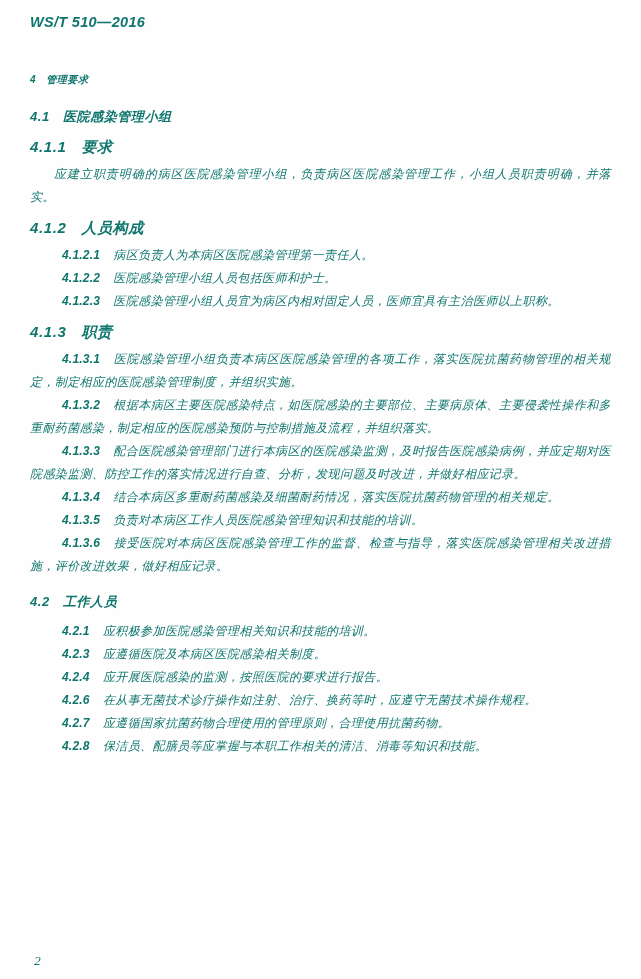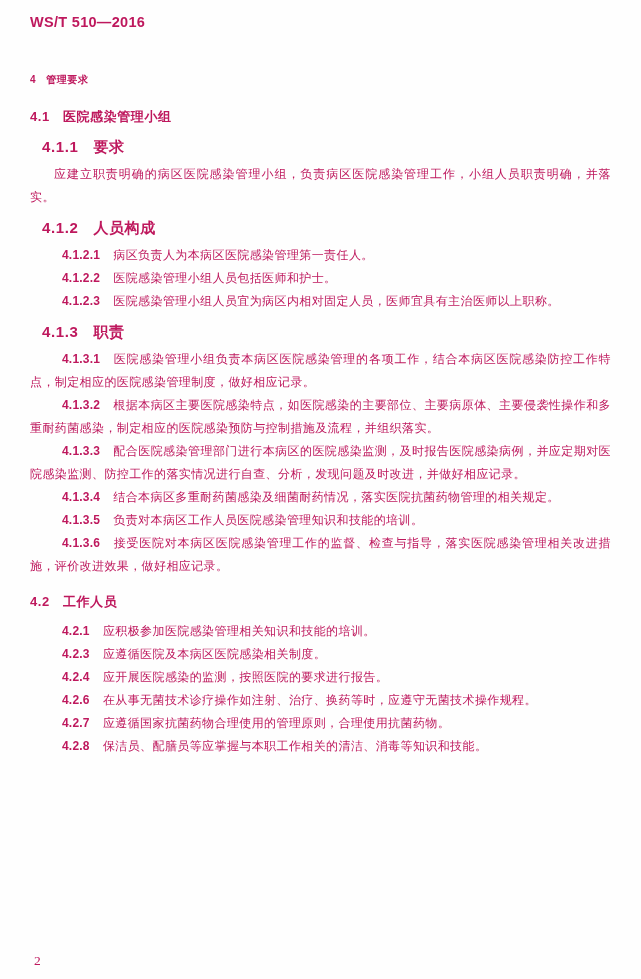--- a/index.html
+++ b/index.html
@@ -6,23 +6,24 @@
     margin: 0;
     padding: 0;
     background: #ffffff;
   }
   .page {
     position: relative;
     width: 641px;
     height: 979px;
     margin: 0 auto;
     background: #fefefe;
-    color: #be185d;
+    color: #0f766e;
     overflow: hidden;
     font-family: "Liberation Serif", "DejaVu Serif", serif;
+    font-style: italic;
   }
   .page-inner {
     padding: 12px 30px 0 30px;
   }
   .doc-header {
     font-family: "Liberation Sans", "DejaVu Sans", sans-serif;
     font-weight: 700;
     font-size: 14.5px;
     line-height: 20px;
     letter-spacing: 0.3px;
@@ -34,21 +35,21 @@
     font-family: "Liberation Sans", "DejaVu Sans", sans-serif;
     font-weight: 700;
     line-height: 23px;
     letter-spacing: 0.6px;
   }
   .heading .h-num {
     margin-right: 1em;
   }
   .h1 { margin: 36px 0 14px 0; font-size: 10px; }
   .h2 { margin: 12px 0 7px 0;  font-size: 13px; }
-  .h3 { margin: 7px 0 5px 12px;   font-size: 15px; }
+  .h3 { margin: 7px 0 5px 0;   font-size: 15px; }
   .clause, .para {
     margin: 0;
     font-size: 12px;
     line-height: 23px;
     text-align: justify;
     letter-spacing: 0.4px;
   }
   .para {
     text-indent: 2em;
   }
@@ -76,21 +77,21 @@
     <div class="doc-body" id="doc-body">
         <div class="heading h1"><span class="h-num">4</span><span>管理要求</span></div>
         <div class="heading h2"><span class="h-num">4.1</span><span>医院感染管理小组</span></div>
         <div class="heading h3"><span class="h-num">4.1.1</span><span>要求</span></div>
         <p class="para">应建立职责明确的病区医院感染管理小组，负责病区医院感染管理工作，小组人员职责明确，并落实。</p>
         <div class="heading h3"><span class="h-num">4.1.2</span><span>人员构成</span></div>
         <p class="clause"><span class="c-num">4.1.2.1</span><span class="c-text">病区负责人为本病区医院感染管理第一责任人。</span></p>
         <p class="clause"><span class="c-num">4.1.2.2</span><span class="c-text">医院感染管理小组人员包括医师和护士。</span></p>
         <p class="clause"><span class="c-num">4.1.2.3</span><span class="c-text">医院感染管理小组人员宜为病区内相对固定人员，医师宜具有主治医师以上职称。</span></p>
         <div class="heading h3"><span class="h-num">4.1.3</span><span>职责</span></div>
-        <p class="clause"><span class="c-num">4.1.3.1</span><span class="c-text">医院感染管理小组负责本病区医院感染管理的各项工作，结合本病区医院感染防控工作特点，制定相应的医院感染管理制度，做好相应记录。</span></p>
+        <p class="clause"><span class="c-num">4.1.3.1</span><span class="c-text">医院感染管理小组负责本病区医院感染管理的各项工作，落实医院抗菌药物管理的相关规定，制定相应的医院感染管理制度，并组织实施。</span></p>
         <p class="clause"><span class="c-num">4.1.3.2</span><span class="c-text">根据本病区主要医院感染特点，如医院感染的主要部位、主要病原体、主要侵袭性操作和多重耐药菌感染，制定相应的医院感染预防与控制措施及流程，并组织落实。</span></p>
         <p class="clause"><span class="c-num">4.1.3.3</span><span class="c-text">配合医院感染管理部门进行本病区的医院感染监测，及时报告医院感染病例，并应定期对医院感染监测、防控工作的落实情况进行自查、分析，发现问题及时改进，并做好相应记录。</span></p>
         <p class="clause"><span class="c-num">4.1.3.4</span><span class="c-text">结合本病区多重耐药菌感染及细菌耐药情况，落实医院抗菌药物管理的相关规定。</span></p>
         <p class="clause"><span class="c-num">4.1.3.5</span><span class="c-text">负责对本病区工作人员医院感染管理知识和技能的培训。</span></p>
         <p class="clause"><span class="c-num">4.1.3.6</span><span class="c-text">接受医院对本病区医院感染管理工作的监督、检查与指导，落实医院感染管理相关改进措施，评价改进效果，做好相应记录。</span></p>
         <div class="heading h2"><span class="h-num">4.2</span><span>工作人员</span></div>
         <p class="clause"><span class="c-num">4.2.1</span><span class="c-text">应积极参加医院感染管理相关知识和技能的培训。</span></p>
         <p class="clause"><span class="c-num">4.2.3</span><span class="c-text">应遵循医院及本病区医院感染相关制度。</span></p>
         <p class="clause"><span class="c-num">4.2.4</span><span class="c-text">应开展医院感染的监测，按照医院的要求进行报告。</span></p>
         <p class="clause"><span class="c-num">4.2.6</span><span class="c-text">在从事无菌技术诊疗操作如注射、治疗、换药等时，应遵守无菌技术操作规程。</span></p>

